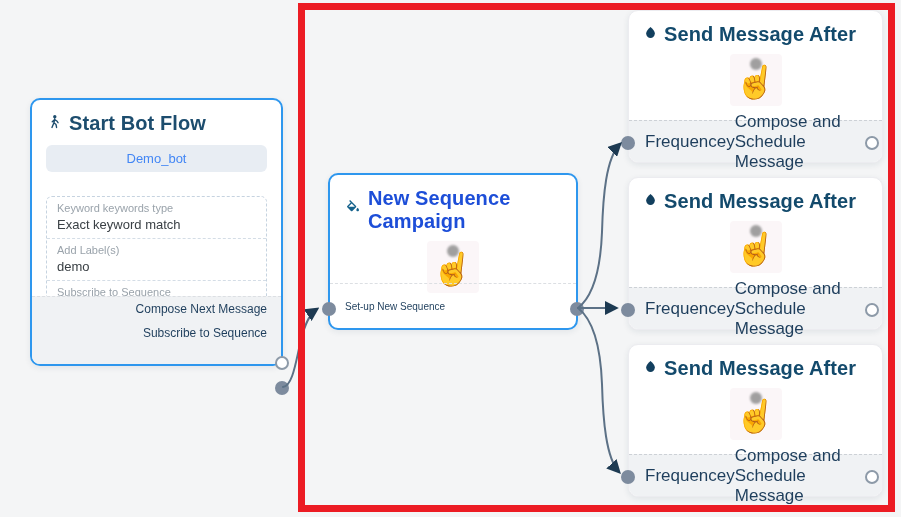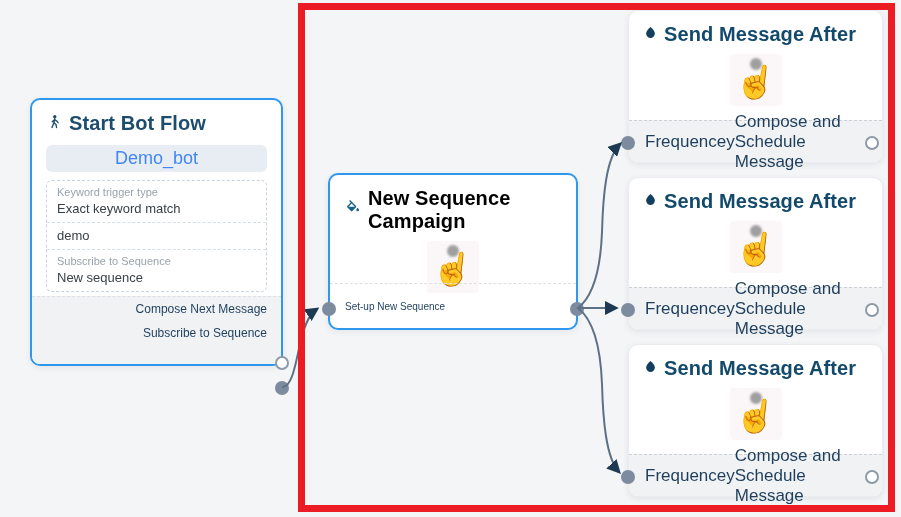--- a/index.html
+++ b/index.html
@@ -6,27 +6,27 @@
   body{font-family:"Liberation Sans",sans-serif;}
   .canvas{position:relative;width:901px;height:517px;background:#f4f5f6;overflow:hidden;}
 
   
   .node{position:absolute;background:#fff;border-radius:10px;box-sizing:border-box;z-index:2;}
   .blue-border{border:2px solid #2e97ee;box-shadow:0 2px 6px rgba(25,50,80,.08);}
   .plain{border:1px solid #ececf0;box-shadow:0 2px 6px rgba(25,50,80,.09);}
   .node-header{display:flex;align-items:center;gap:7px;padding:12px 15px 4px;}
   .node-title{font-size:20px;font-weight:bold;letter-spacing:.1px;}
   .t-start{color:#1d4d6e;}
-  .t-mid{color:#000000;}
+  .t-mid{color:#1d4ed8;}
   .t-msg{color:#134a6c;}
 
   
   .start-node{left:30px;top:98px;width:253px;height:268px;}
-  .bot-btn{margin:6px 14px 8px;height:27px;line-height:27px;text-align:center;
-    background:#e8edf3;border-radius:6px;color:#4286f5;font-size:18px;cursor:pointer;}
+  .bot-btn{margin:6px 14px 24px;height:27px;line-height:27px;text-align:center;
+    background:#e8edf3;border-radius:6px;color:#4286f5;font-size:13px;cursor:pointer;}
   .fields{margin:2px 14px;border:1px dashed #c6d3e0;border-radius:6px;background:#fff;}
   .field{padding:4px 10px 5px;border-bottom:1px dashed #d4dde6;}
   .field:last-child{border-bottom:none;}
   .f-label{font-size:11px;color:#9aa3ab;line-height:15px;}
   .f-value{font-size:13px;color:#3a4045;line-height:17px;}
   .start-footer{position:absolute;left:0;right:0;bottom:0;height:68px;background:#f0f2f4;
     border-top:1px dashed #dcdfe3;border-radius:0 0 8px 8px;padding:0 14px 0;box-sizing:border-box;}
   .out-row{height:24px;line-height:24px;text-align:right;font-size:12px;color:#1e3e5c;}
 
   
@@ -91,24 +91,25 @@
           <path d="M8.2 4.6 L7.4 8.8 M7.4 8.8 L5.3 13.8 M7.4 8.8 L9.6 10.6 L10.2 13.8 M8.2 5.4 L5.6 7.8 M8.2 5.4 L10.8 7.2 L11.8 8.8" stroke="#1d4d6e" stroke-width="1.5" fill="none" stroke-linecap="round" stroke-linejoin="round"></path>
         </svg>
       </span>
       <span class="node-title t-start">Start Bot Flow</span>
     </div>
 
     <div class="bot-btn">Demo_bot</div>
 
     <div class="fields">
       <div class="field">
-        <div class="f-label">Keyword trigger type</div>
+        <div class="f-label">Keyword keywords type</div>
         <div class="f-value">Exact keyword match</div>
       </div>
       <div class="field">
+        <div class="f-label">Add Label(s)</div>
         <div class="f-value">demo</div>
       </div>
       <div class="field">
         <div class="f-label">Subscribe to Sequence</div>
         <div class="f-value">New sequence</div>
       </div>
     </div>
 
     <div class="start-footer">
       <div class="out-row">Compose Next Message</div>

